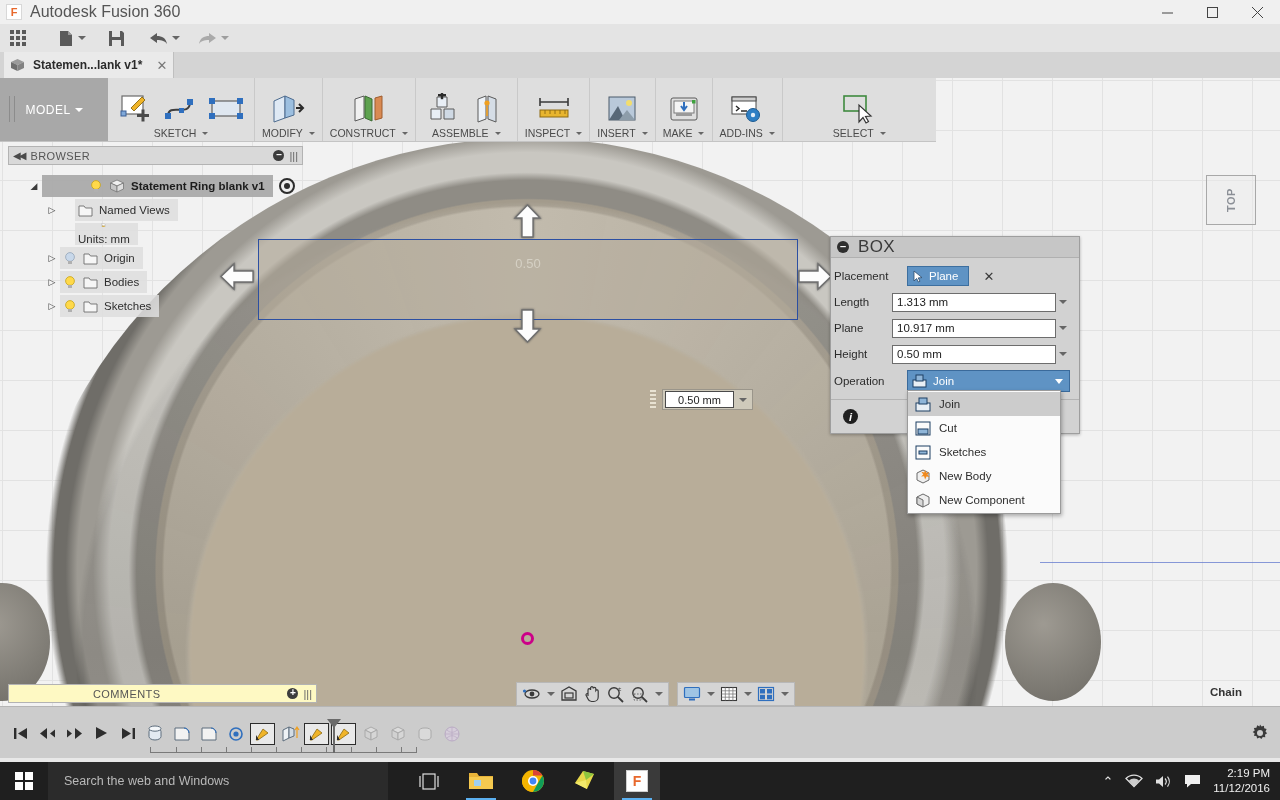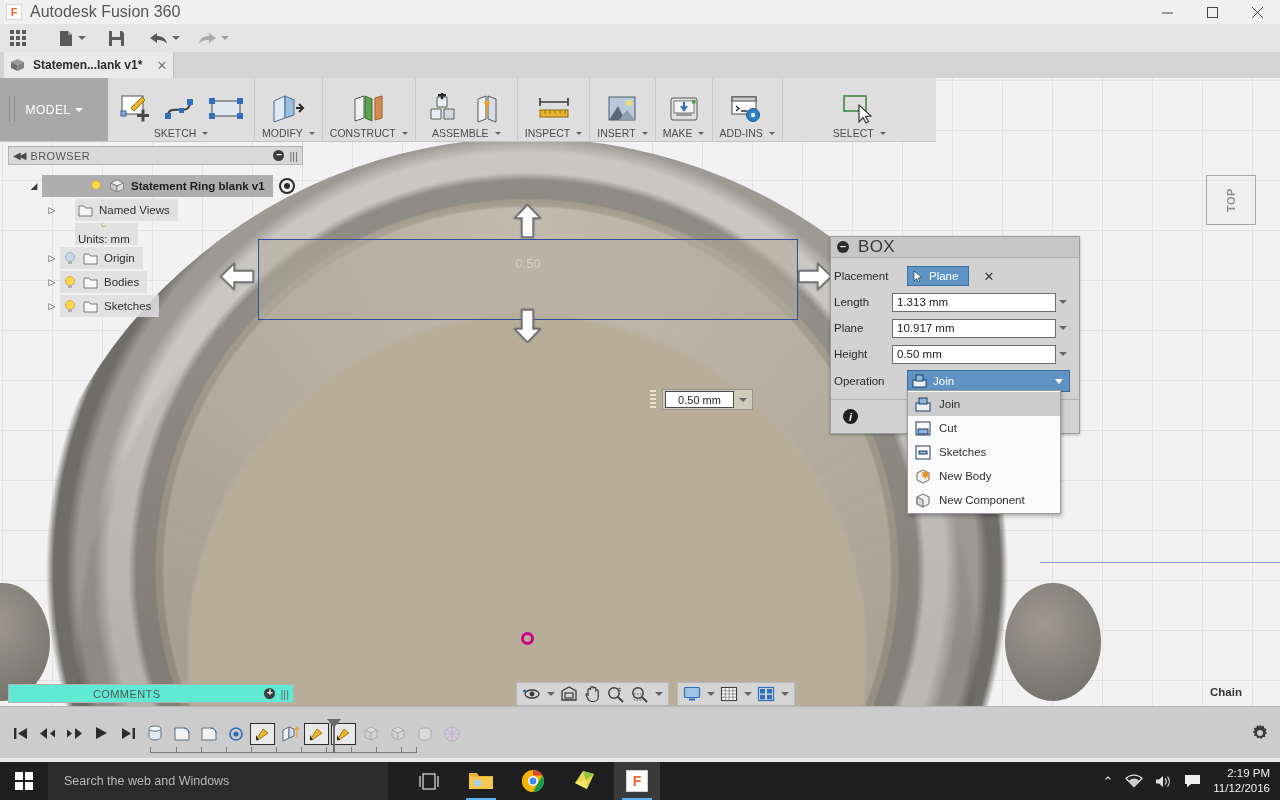--- a/index.html
+++ b/index.html
@@ -284,22 +284,22 @@
     padding: 1px 0;
   }
   .op-item {
     height: 24px; display: flex; align-items: center; gap: 8px; padding: 0 7px;
     font-size: 11.5px; color: #2e2e2e;
   }
   .op-item.sel { background: #cccccc; }
 
   
   .comments {
-    position: absolute; left: 8px; top: 684px; width: 286px; height: 19px;
-    background: #5eead4; border: 1px solid #b3b3b3; display: flex;
+    position: absolute; left: 8px; top: 684px; width: 309px; height: 19px;
+    background: #fef9c3; border: 1px solid #b3b3b3; display: flex;
     align-items: center; padding: 0 4px;
   }
   .comments .t { font-size: 11px; color: #555; letter-spacing: .4px; margin-left: 80px; }
   .comments .plus {
     margin-left: auto; width: 11px; height: 11px; border-radius: 50%;
     background: #3d3d3d; color: #fff; font-size: 10px; line-height: 10px;
     text-align: center; font-weight: bold;
   }
   .comments .bars { margin-left: 5px; color: #666; font-size: 11px; }
 

